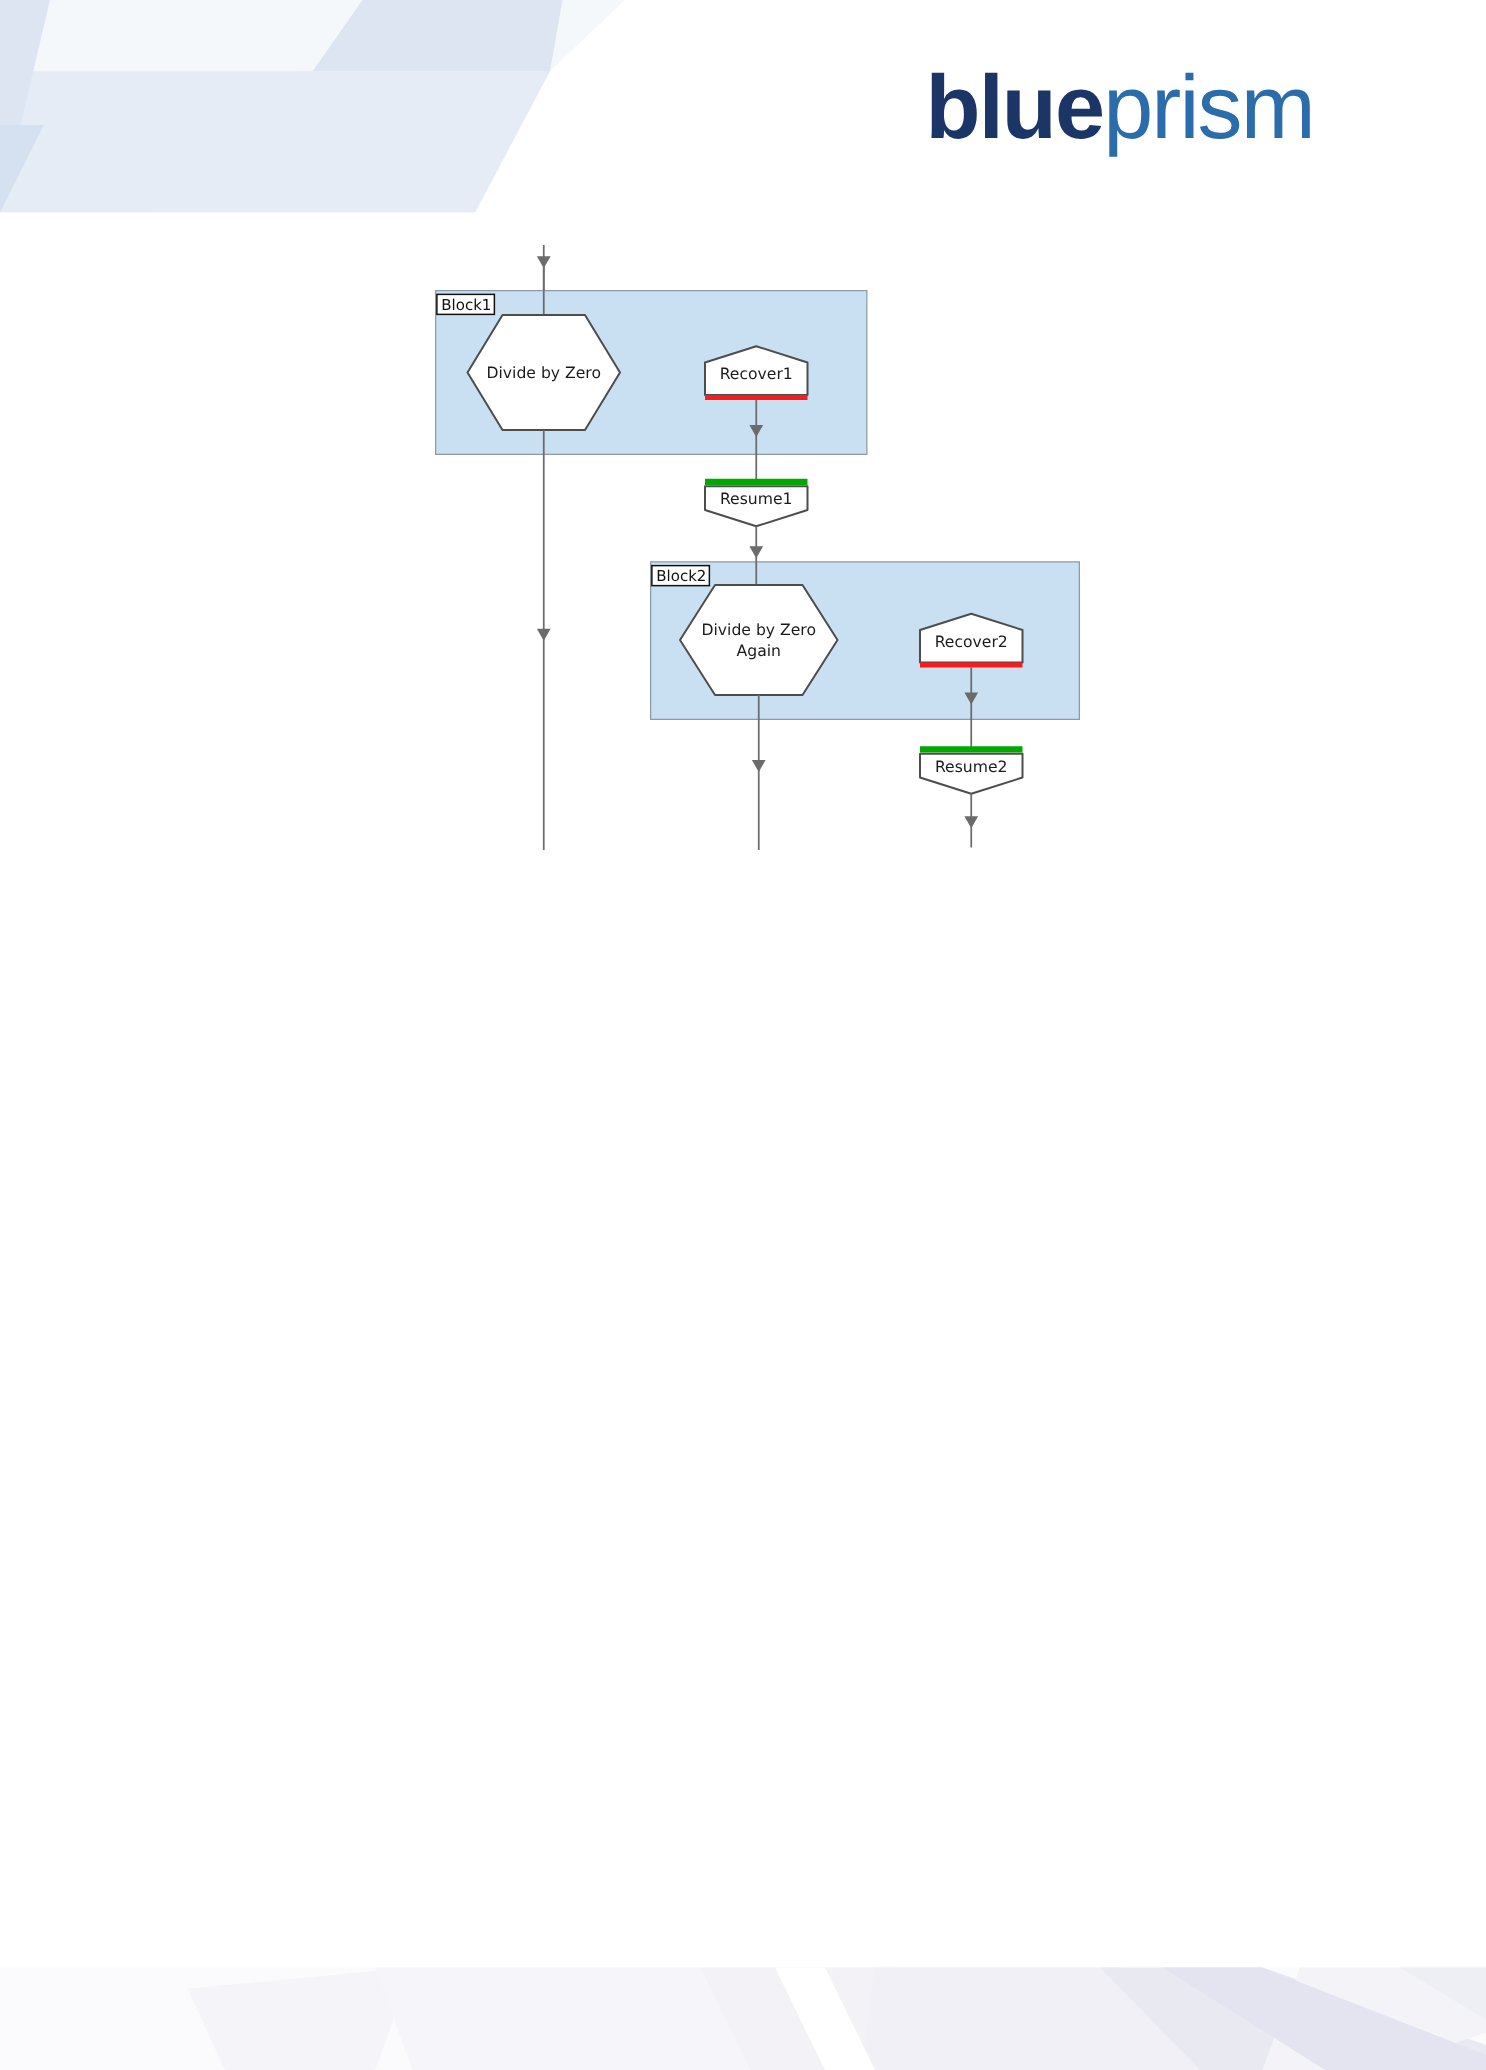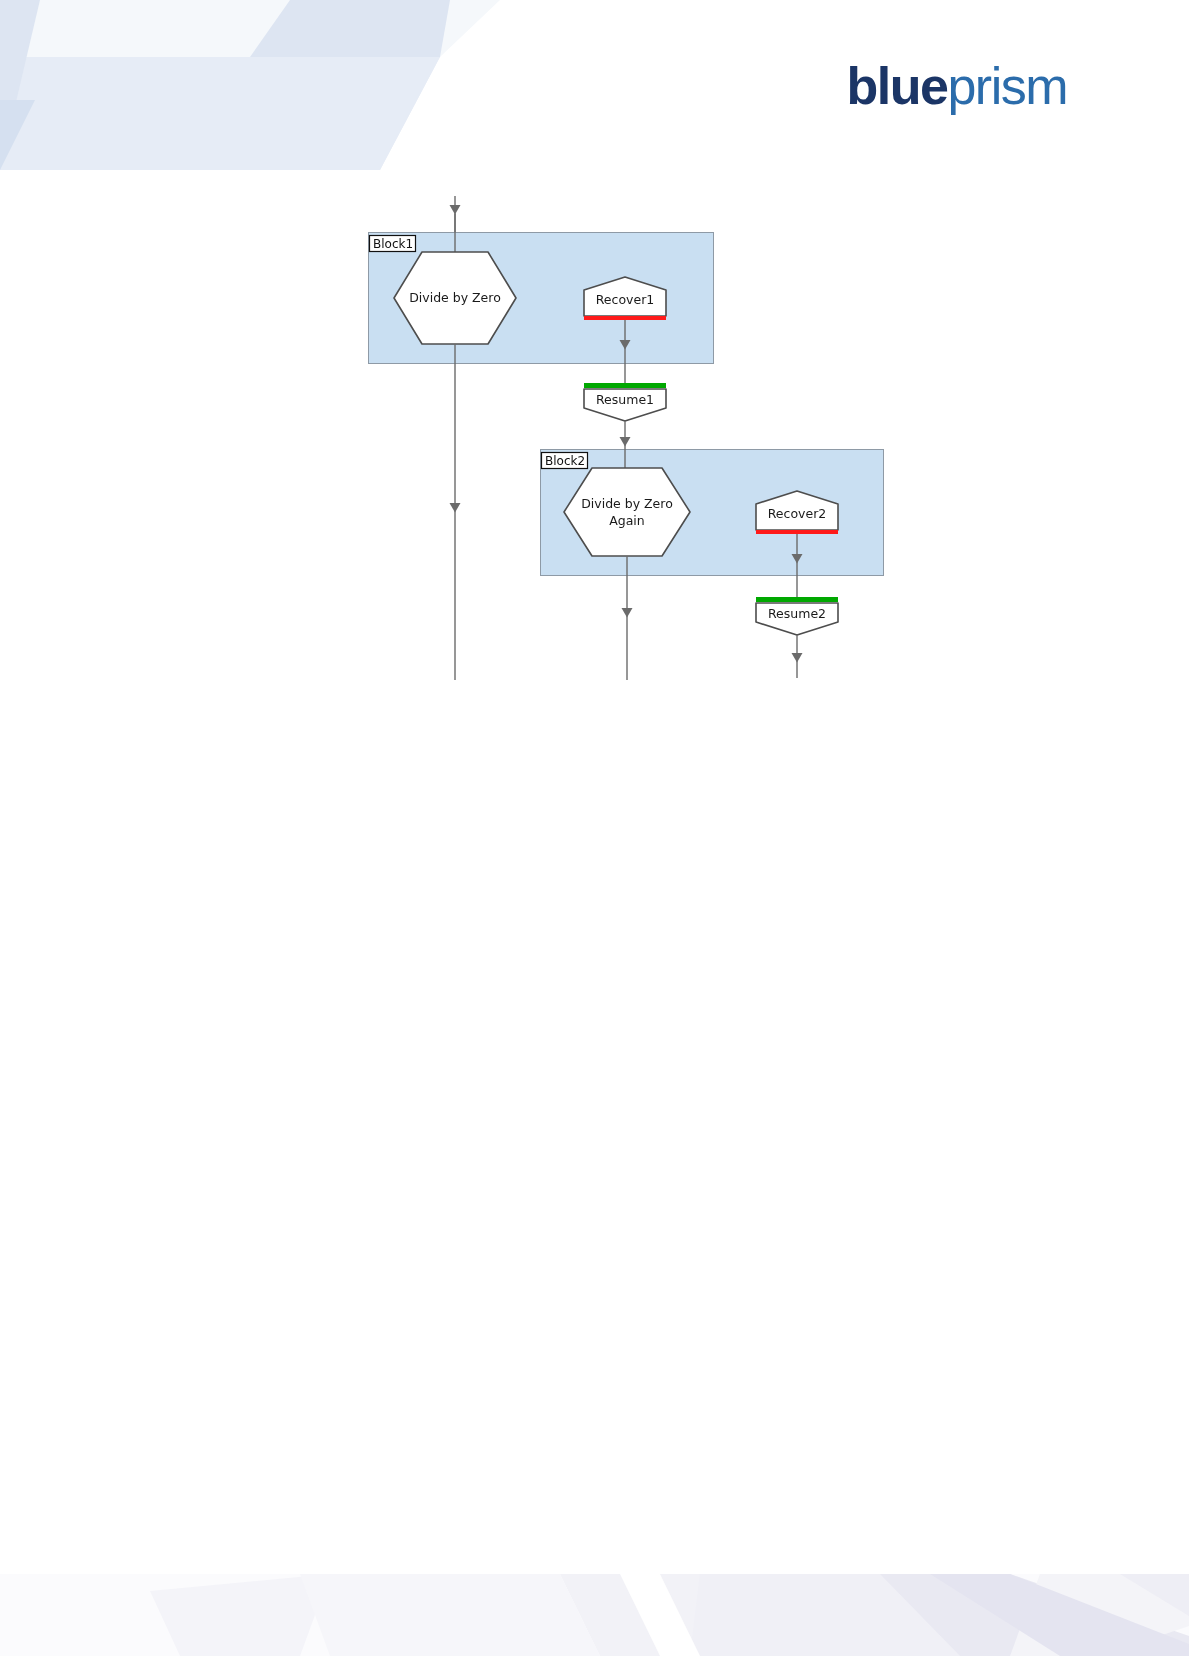--- a/index.html
+++ b/index.html
@@ -33,46 +33,45 @@
   #deco-bottom {
     left: 0;
     bottom: 0;
     width: 1189px;
     height: 140px;
   }
 
   
   #logo {
     position: absolute;
-    right: 122px;
+    right: 138px;
     top: 40px;
     height: 92px;
     line-height: 92px;
     white-space: nowrap;
     font-family: "Liberation Sans", sans-serif;
-    font-size: 52px;
+    font-size: 72px;
     letter-spacing: -1.5px;
   }
   #logo .logo-blue {
     font-weight: 700;
     color: #1b3566;
   }
   #logo .logo-prism {
     font-weight: 400;
     color: #2b6cab;
   }
 
   
   #diagram {
     position: absolute;
     left: 0;
     top: 0;
     width: 983px;
     height: 760px;
-    padding-left: 20px;
   }
   #diagram-svg {
     display: block;
   }
   .node-text {
     font-family: "DejaVu Sans", sans-serif;
     font-size: 12.5px;
     fill: #1a1a1a;
     text-anchor: middle;
     dominant-baseline: middle;

